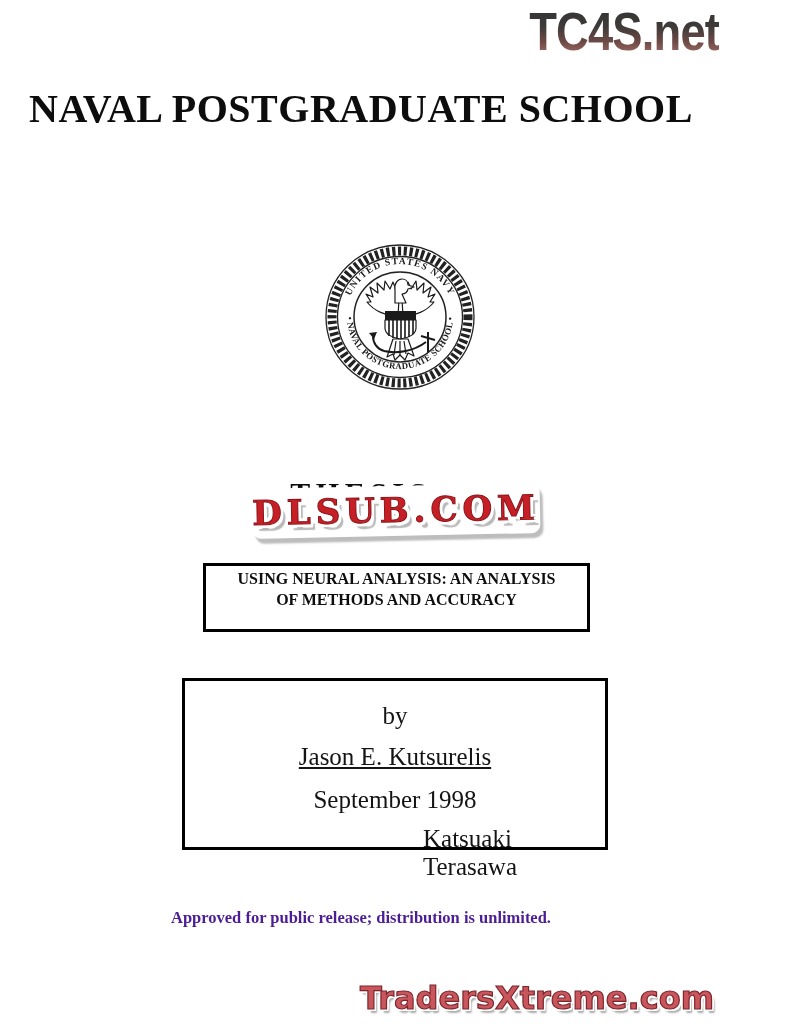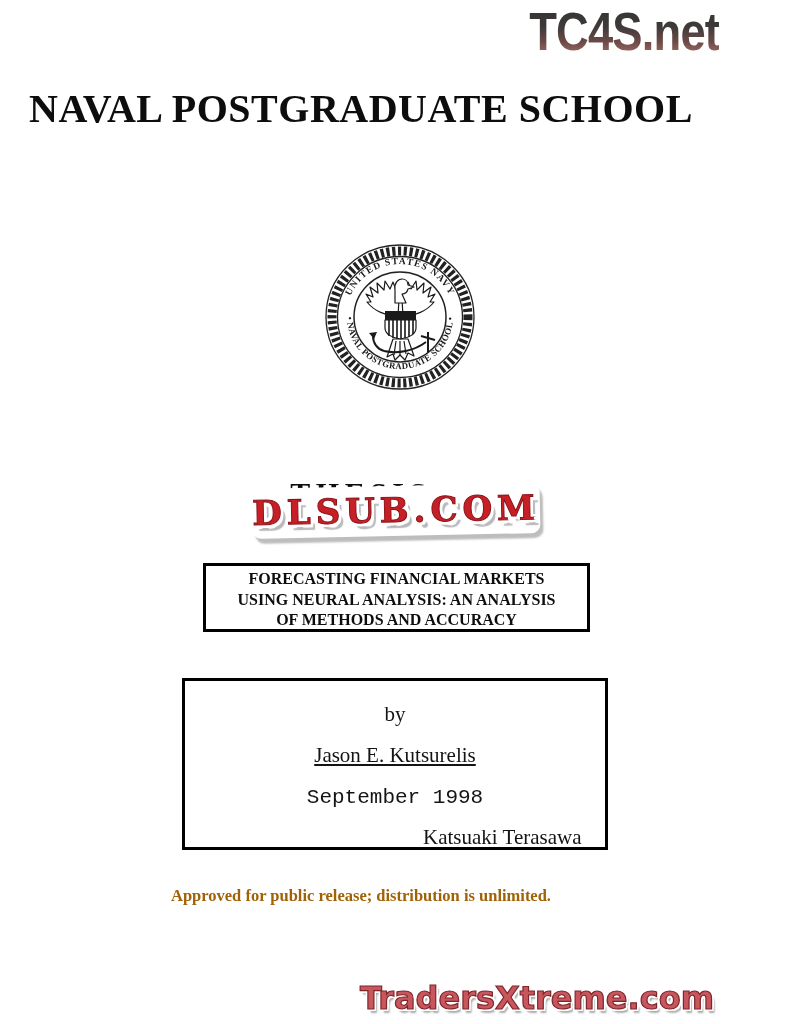--- a/index.html
+++ b/index.html
@@ -38,31 +38,31 @@
                           3px 0 0 #fff,-3px 3px 0 #fff,0 3px 0 #fff,3px 3px 0 #fff,
                           5px 6px 1px #b9b9b9;}
 
   
   .titlebox{position:absolute;left:203px;top:563px;width:387px;height:69px;box-sizing:border-box;
             border:3px solid #000;text-align:center;padding-top:3px;
             font-weight:bold;font-size:16px;line-height:20.5px;color:#0d0d0d;}
 
   
   .authorbox{position:absolute;left:182px;top:678px;width:426px;height:172px;box-sizing:border-box;
-             border:3px solid #000;font-size:21px;color:#141414;}
+             border:3px solid #000;font-size:25px;color:#141414;}
   .authorbox .row{position:absolute;left:0;width:100%;text-align:center;}
   .by{top:21px;}
   .author{top:62px;text-decoration:underline;}
-  .date{top:105px;font-family:Liberation Mono, monospace;}
+  .date{top:105px;}
   .advisor-label{position:absolute;left:4px;top:144px;}
   .advisor-name{position:absolute;left:238px;top:144px;}
 
   
-  .approved{position:absolute;top:886px;left:0;width:100%;text-align:center;
-            font-weight:bold;font-size:16.5px;color:#a16207;}
+  .approved{position:absolute;top:908px;left:0;width:100%;text-align:center;
+            font-weight:bold;font-size:16.5px;color:#4c1d95;}
 
   
   .traders{position:absolute;top:981px;right:8px;
            font-family:"DejaVu Sans", sans-serif;font-weight:bold;font-size:32px;line-height:1.1;
            color:#c9565c;-webkit-text-stroke:1.2px #7c262c;
            text-shadow:-2px -2px 0 #fff,0 -2px 0 #fff,2px -2px 0 #fff,-2px 0 0 #fff,
                        2px 0 0 #fff,-2px 2px 0 #fff,0 2px 0 #fff,2px 2px 0 #fff,
                        3px 4px 2px #ababab;}
 </style>
 </head>
@@ -108,21 +108,20 @@
     </g>
   </svg>
 
   <div class="thesis">THESIS</div>
 
   <div class="dlsub-panel">
     <span class="dlsub-text">DLSUB.COM</span>
   </div>
 
   <div class="titlebox">
-    <div>FORECASTING FINANCIAL MARKETS</div>
     <div>USING NEURAL ANALYSIS: AN ANALYSIS</div>
     <div>OF METHODS AND ACCURACY</div>
   </div>
 
   <div class="authorbox">
     <div class="row by">by</div>
     <div class="row author">Jason E. Kutsurelis</div>
     <div class="row date">September 1998</div>
     <div class="advisor-name">Katsuaki Terasawa</div>
   </div>

